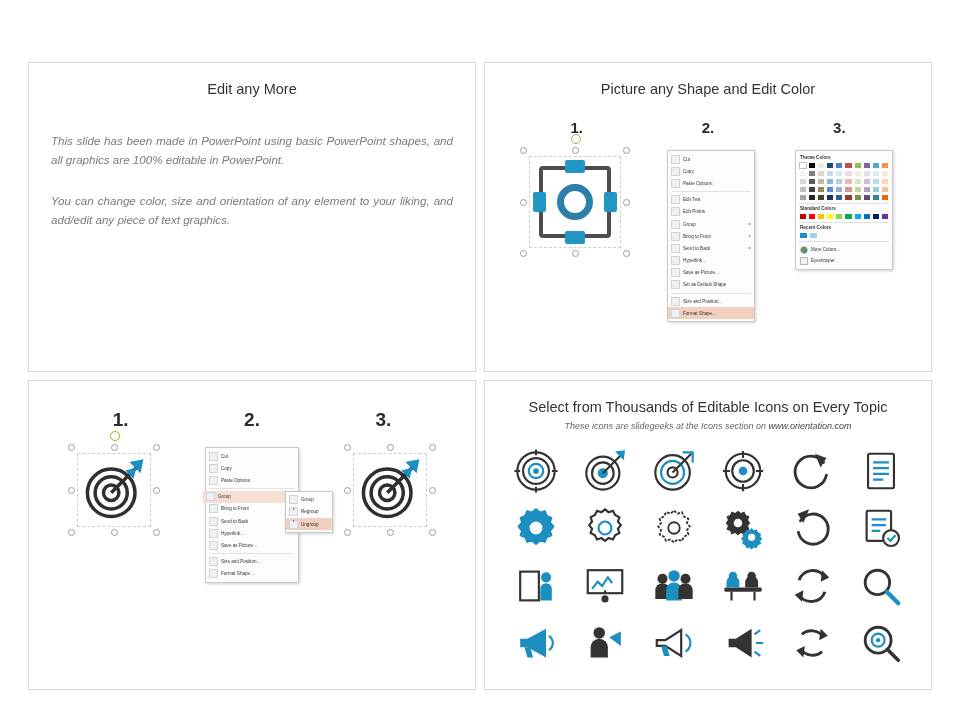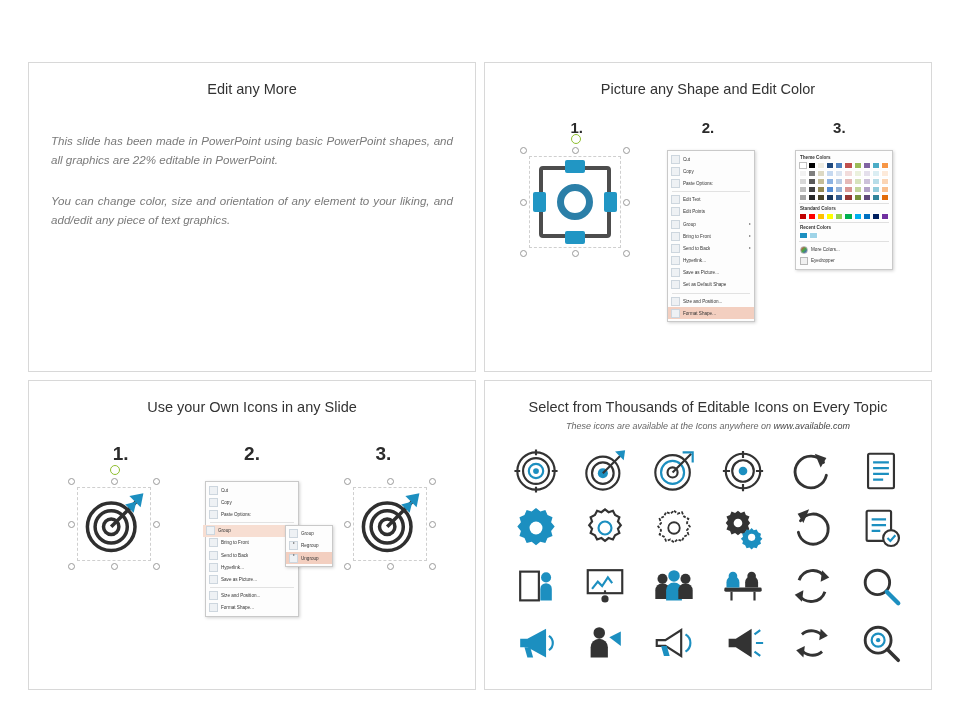--- a/index.html
+++ b/index.html
@@ -238,21 +238,21 @@
 </head>
 <body>
 
 <div class="slide">
 
 
   <div class="grid">
 
     <div class="panel">
       <div class="panel-title">Edit any More</div>
-      <div class="body-text">This slide has been made in PowerPoint using basic PowerPoint shapes, and all graphics are 22% editable in PowerPoint.</div>
+      <div class="body-text">This slide has been made in PowerPoint using basic PowerPoint shapes, and all graphics are 100% editable in PowerPoint.</div>
       <div class="body-text second">You can change color, size and orientation of any element to your liking, and add/edit any piece of text graphics.</div>
     </div>
 
     <div class="panel">
       <div class="panel-title">Picture any Shape and Edit Color</div>
 
       <div class="num-row">
         <div class="num">1.</div>
         <div class="num">2.</div>
         <div class="num">3.</div>
@@ -435,21 +435,20 @@
                 <span class="cp-eye"></span>
                 <span>Eyedropper</span>
               </div>
           </div>
         </div>
 
       </div>
     </div>
 
     <div class="panel">
-      <div class="panel-title">Use your Own Icons in any Slide</div>
 
       <div class="num-row" style="margin-top:28px;">
         <div class="num big">1.</div>
         <div class="num big">2.</div>
         <div class="num big">3.</div>
       </div>
 
       <div class="shot-row" style="margin-top:16px;">
 
         <div class="shot">
@@ -560,21 +559,21 @@
             <div class="handle hr hb"></div>
           </div>
         </div>
 
       </div>
     </div>
 
     <div class="panel">
       <div class="panel-title">Select from Thousands of Editable Icons on Every Topic</div>
       <div class="panel-subtitle">
-        <span>These icons are available  at the Icons anywhere on  </span><span class="site">www.available.com</span>
+        <span>These icons are slidegeeks  at the Icons section on  </span><span class="site">www.orientation.com</span>
       </div>
 
       <div class="icon-grid">
 
         <svg class="ic" viewBox="0 0 64 64">
           <circle cx="32" cy="32" r="26" fill="none" stroke="#333" stroke-width="3"></circle>
           <circle cx="32" cy="32" r="18" fill="none" stroke="#333" stroke-width="3"></circle>
           <circle cx="32" cy="32" r="10" fill="none" stroke="#1c8fc0" stroke-width="3"></circle>
           <circle cx="32" cy="32" r="4" fill="#1c8fc0"></circle>
           <path d="M32 2 v8 M32 54 v8 M2 32 h8 M54 32 h8" stroke="#333" stroke-width="3"></path>

